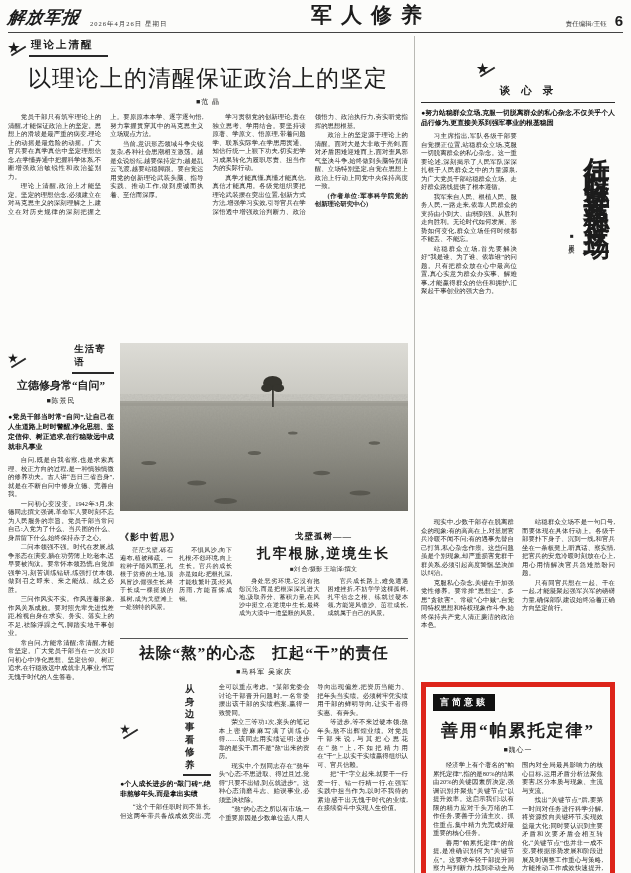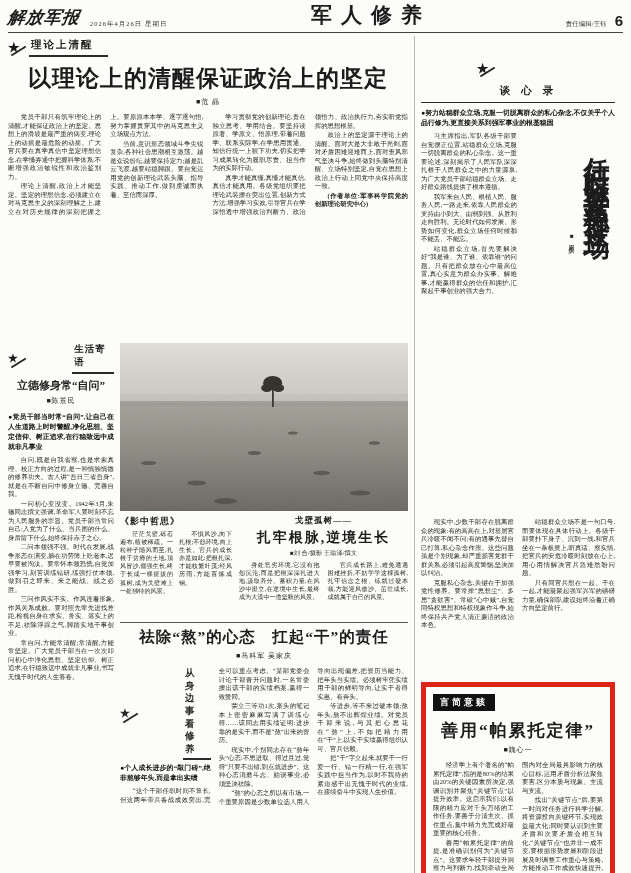--- a/index.html
+++ b/index.html
@@ -22,41 +22,41 @@
   
   .sech{display:flex;align-items:center;gap:5px;font-family:"Liberation Sans",sans-serif;
         font-weight:900;font-size:10.5px;margin:2px 0 4px 0;}
   .sech .lbl{border-bottom:2px solid #2a2a2a;padding:0 14px 3px 2px;letter-spacing:2px;}
   .star{position:relative;font-size:13px;line-height:1;display:inline-block;width:16px;}
   .star::after{content:"";position:absolute;left:2px;top:9px;width:17px;height:1.8px;background:#2a2a2a;
                transform:rotate(-32deg);}
   .sech.center{justify-content:center;border-bottom:1.5px solid #2a2a2a;padding-bottom:4px;margin-bottom:5px;}
   .sech.center .lbl{border-bottom:none;letter-spacing:4px;padding:0 2px;margin-top:46px;}
   
-  .h1{font-family:"Liberation Sans",sans-serif;font-weight:700;font-size:23px;text-align:center;
+  .h1{font-family:"Liberation Sans",sans-serif;font-weight:400;font-size:23px;text-align:center;
       letter-spacing:1px;margin:6px 0 2px 0;}
   .byline{text-align:center;font-size:7px;color:#222;margin:3px 0 6px 0;letter-spacing:1px;}
   .h2serif{font-weight:900;font-size:15.5px;text-align:center;letter-spacing:1px;margin:4px 0 0 0;}
   
   .bt{font-size:6.4px;line-height:1.33;text-align:justify;color:#262626;}
   .bt p{margin:0 0 1px 0;text-indent:2em;}
   .lead{font-weight:700;font-size:6.9px;line-height:1.45;color:#111;margin:3px 0 4px 0;text-align:justify;}
   .cols4{column-count:4;column-gap:9px;height:226px;overflow:hidden;}
   .cols3{column-count:3;column-gap:8px;height:198px;overflow:hidden;}
   .cols2{column-count:2;column-gap:8px;overflow:hidden;}
   .cols4 p:last-child{font-weight:700;}
   
   .lower{display:flex;margin-top:4px;}
   .colA{width:112px;padding-right:6px;box-sizing:border-box;}
   .colB{flex:1;min-width:0;}
   .colA .h2serif{font-size:11px;letter-spacing:0;}
   .colA .bt{height:372px;overflow:hidden;}
   
   .photo{width:100%;height:168px;display:block;}
-  .underphoto{display:flex;gap:7px;margin-top:4px;height:102px;overflow:hidden;justify-content:flex-end;}
+  .underphoto{display:flex;gap:7px;margin-top:20px;height:102px;overflow:hidden;justify-content:flex-end;}
   .phil{width:112px;flex:none;}
   .phil .plabel{font-weight:900;font-size:9px;letter-spacing:1px;margin-bottom:2px;}
   .phil .bt{font-size:6.1px;column-count:2;column-gap:6px;height:86px;overflow:hidden;}
   .capt{flex:1;min-width:0;text-align:center;}
   .kick{font-weight:700;font-size:8.5px;letter-spacing:1px;}
   .ctitle{font-weight:900;font-size:14px;letter-spacing:2px;margin:2px 0;}
   .ccredit{font-size:6.3px;color:#333;margin-bottom:3px;}
   .capt .bt{font-size:6.1px;column-count:2;column-gap:8px;text-align:justify;height:52px;overflow:hidden;}
   .rule{border-top:1.5px solid #555;margin:5px 0 2px 0;}
   .sech.small{margin:0 0 3px 0;}

